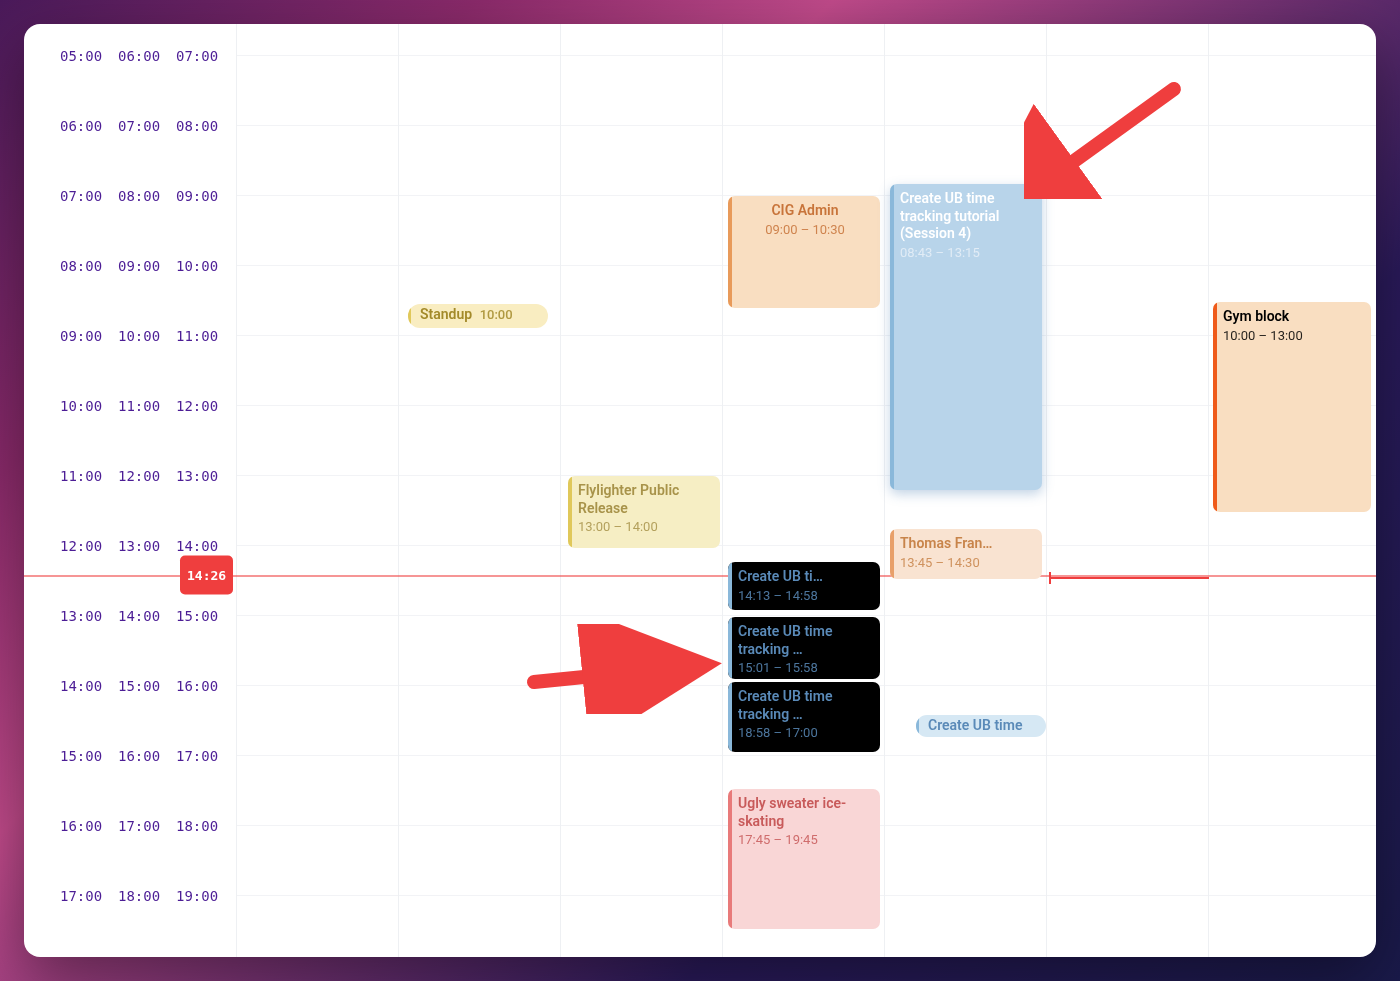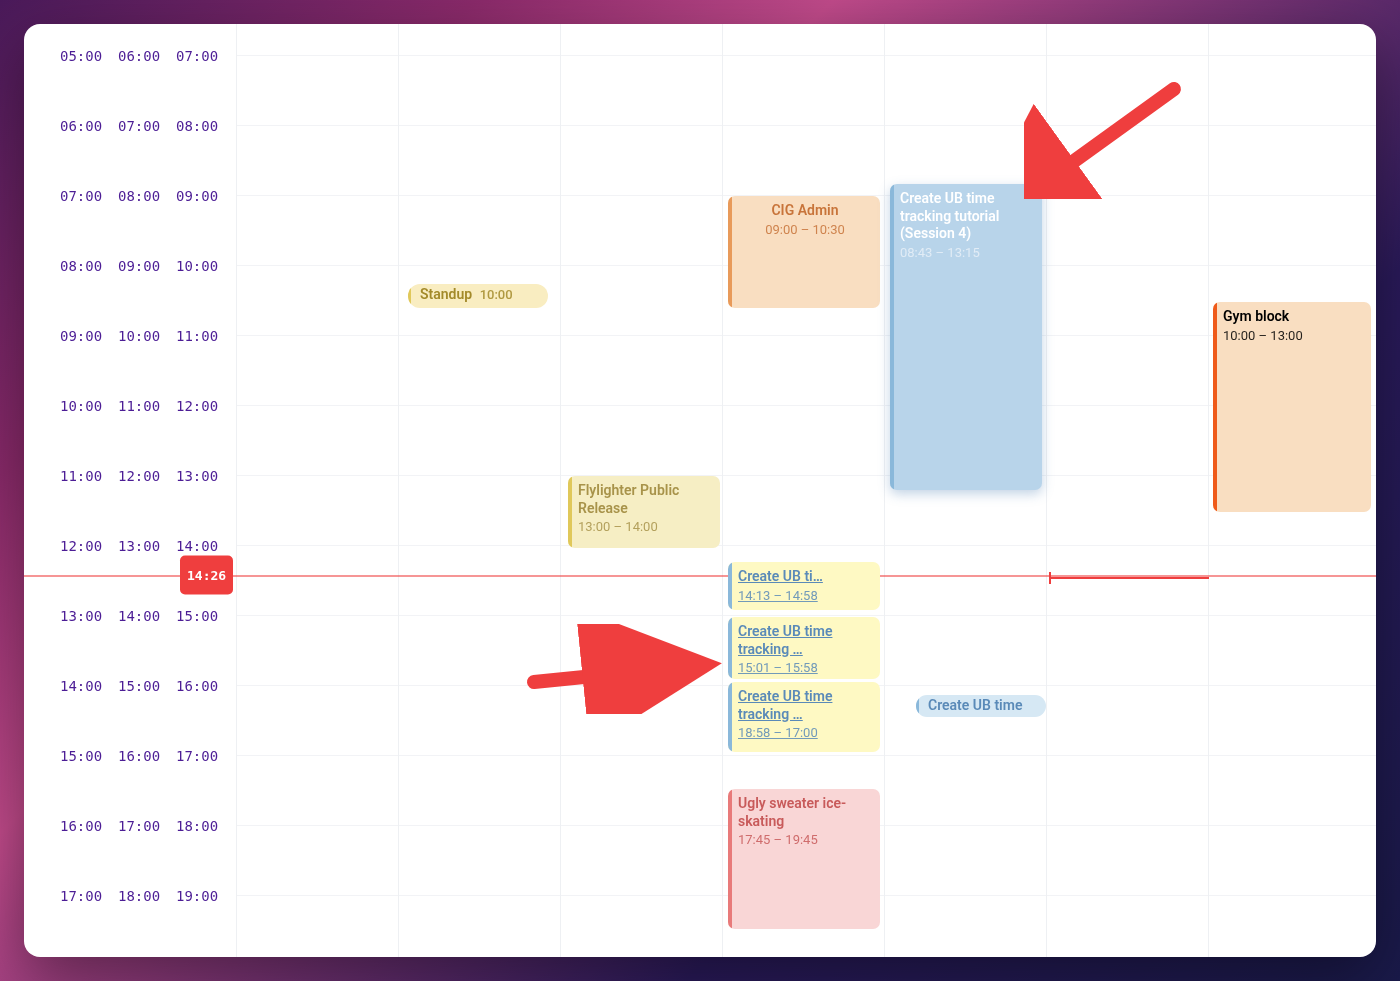--- a/index.html
+++ b/index.html
@@ -106,35 +106,35 @@
   }
   .event::before {
     content: "";
     position: absolute;
     left: 0; top: 0; bottom: 0;
     width: 4px;
     border-radius: 4px 0 0 4px;
   }
   .event .title { font-weight: 600; display: block; }
   .event .time { font-size: 13px; opacity: 0.85; margin-top: 2px; display: block; }
-  .event.pill { border-radius: 999px; padding: 2px 10px 2px 12px; white-space: nowrap; }
+  .event.pill { border-radius: 999px; padding: 2px 10px 2px 12px; white-space: nowrap; margin-top: 20px; }
   .event.pill::before { width: 3px; top:3px; bottom:3px; border-radius: 3px; }
 
   
   .yellow   { background: #f9edc1; color: #a38a2a; }
   .yellow::before   { background: #e0c85a; }
   .yellow2  { background: #f6eec4; color: #a8934a; }
   .yellow2::before  { background: #e0c85a; }
   .orange   { background: #f9dec1; color: #c8743a; }
   .orange::before   { background: #e89a5a; }
   .deeporange { background: #f9dec1; color: #000000; margin-top: 36px; }
   .deeporange::before { background: #ef5a1a; }
   .peach    { background: #f9e3d1; color: #c8844a; }
   .peach::before    { background: #e8a06a; }
-  .blue     { background: #fef9c3; color: #5a8ab8; text-decoration: underline; }
+  .blue     { background: #000000; color: #5a8ab8; }
   .blue::before     { background: #8ab8da; }
   .bluecard { background: #b8d4ea; color: #ffffff; box-shadow: 0 4px 12px rgba(80,130,180,0.35); }
   .bluecard::before { background: #8ab8da; }
   .bluecard .time { color: #e8f0f8; }
   .red      { background: #f9d6d6; color: #c85a5a; }
   .red::before      { background: #e87a7a; }
   .bluepill { background: #d6e8f4; color: #5a8ab8; }
   .bluepill::before { background: #8ab8da; }
 
   .pill-inline .title { display:inline; }
@@ -281,20 +281,24 @@
     <div class="event red" style="left:704px; top:765px; width:152px; height:140px;">
       <span class="title">Ugly sweater ice-skating</span>
       <span class="time">17:45 – 19:45</span>
     </div>
 
     <div class="event bluecard" style="left:866px; top:160px; width:152px; height:306px;">
       <span class="title">Create UB time tracking tutorial (Session 4)</span>
       <span class="time">08:43 – 13:15</span>
     </div>
 
+    <div class="event peach" style="left:866px; top:505px; width:152px; height:50px;">
+      <span class="title">Thomas Fran…</span>
+      <span class="time">13:45 – 14:30</span>
+    </div>
 
     <div class="event bluepill pill" style="left:892px; top:671px; width:130px; height:22px;">
       <span class="title">Create UB time</span>
     </div>
 
     <div class="event deeporange" style="left:1189px; top:242px; width:158px; height:210px;">
       <span class="title">Gym block</span>
       <span class="time">10:00 – 13:00</span>
     </div>
 

